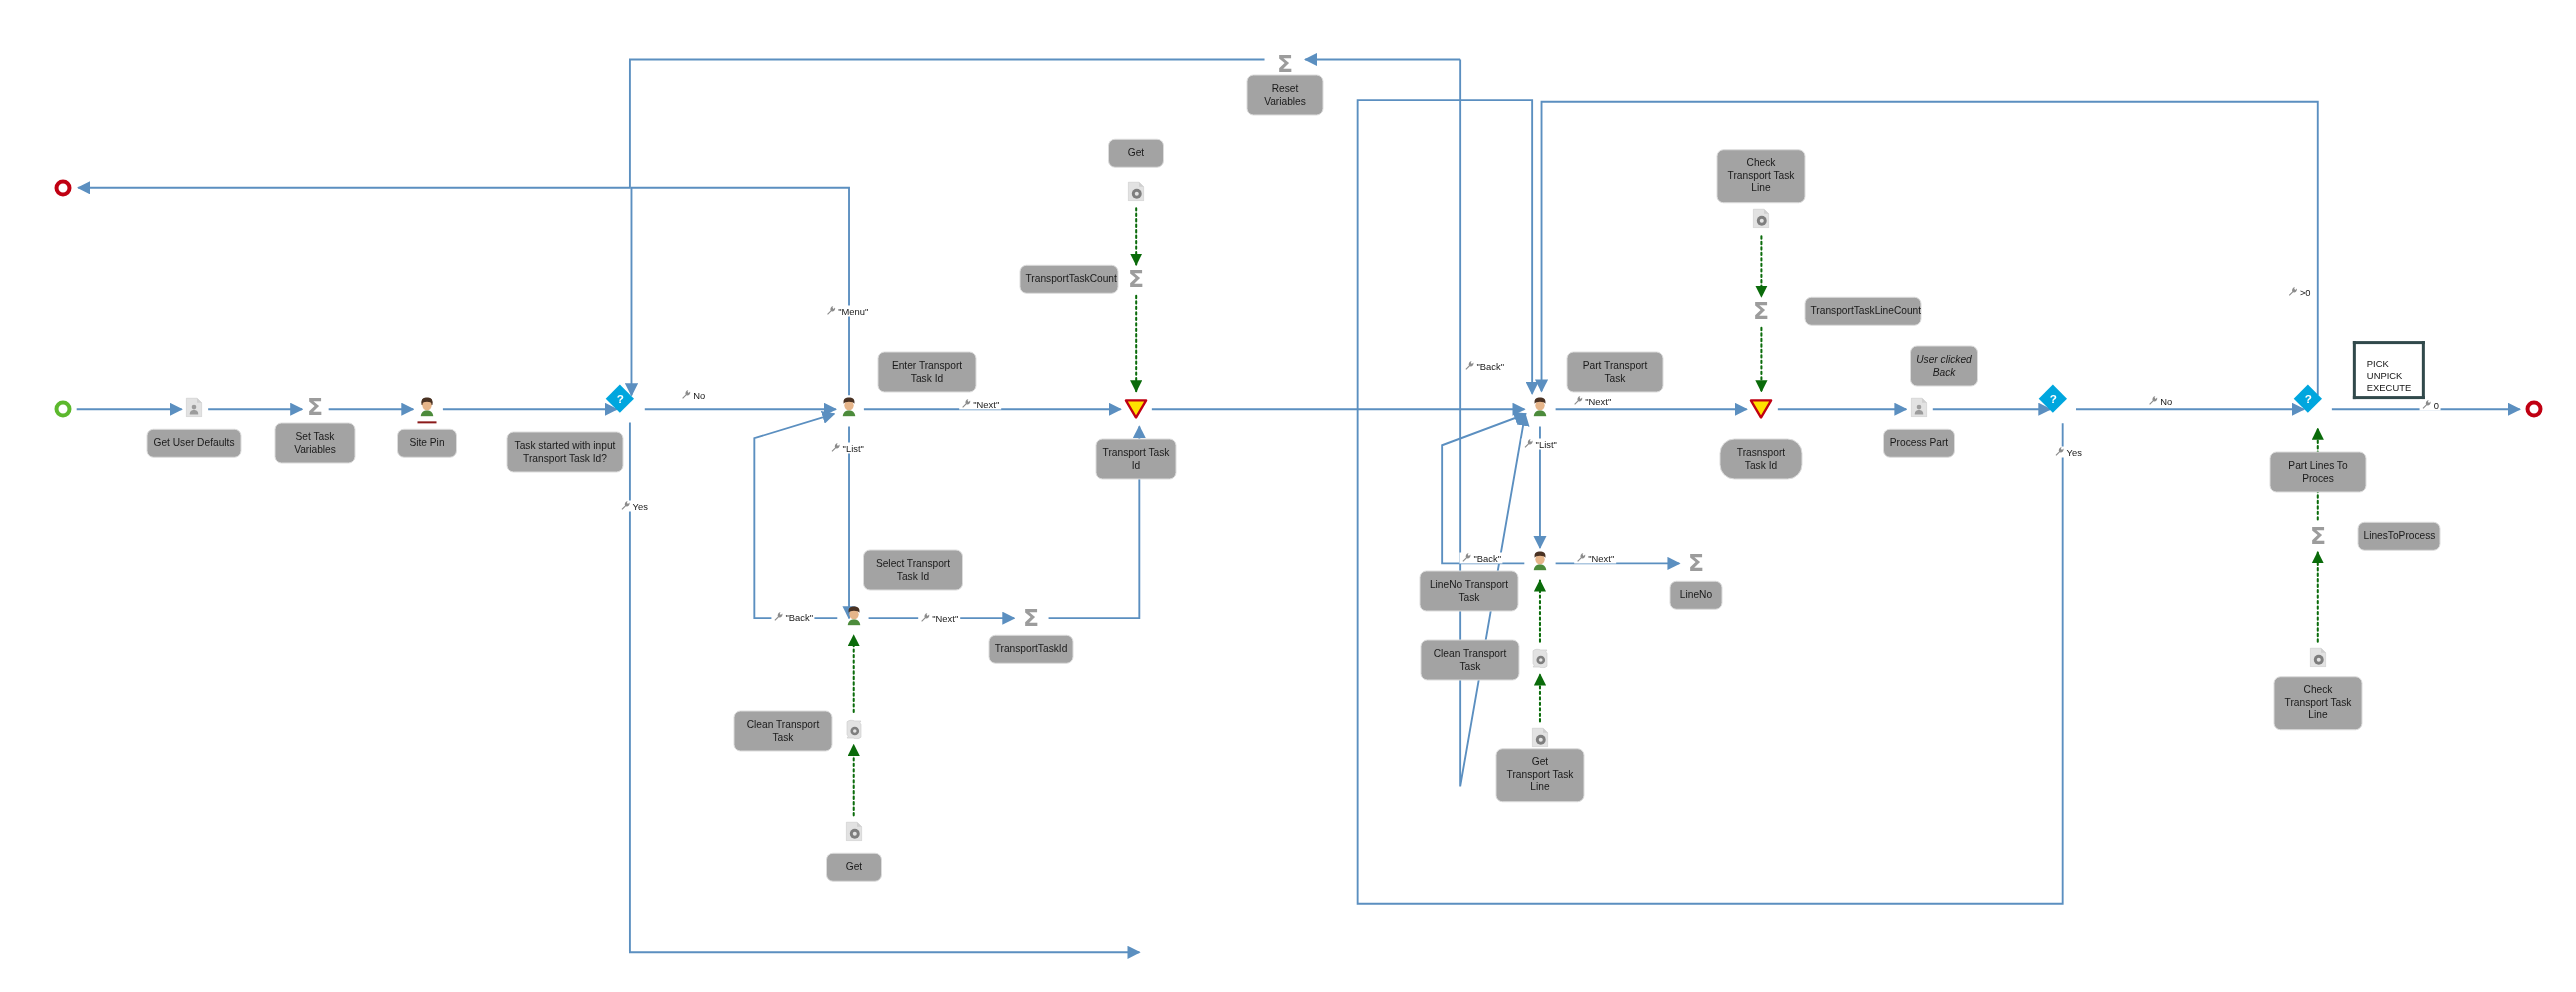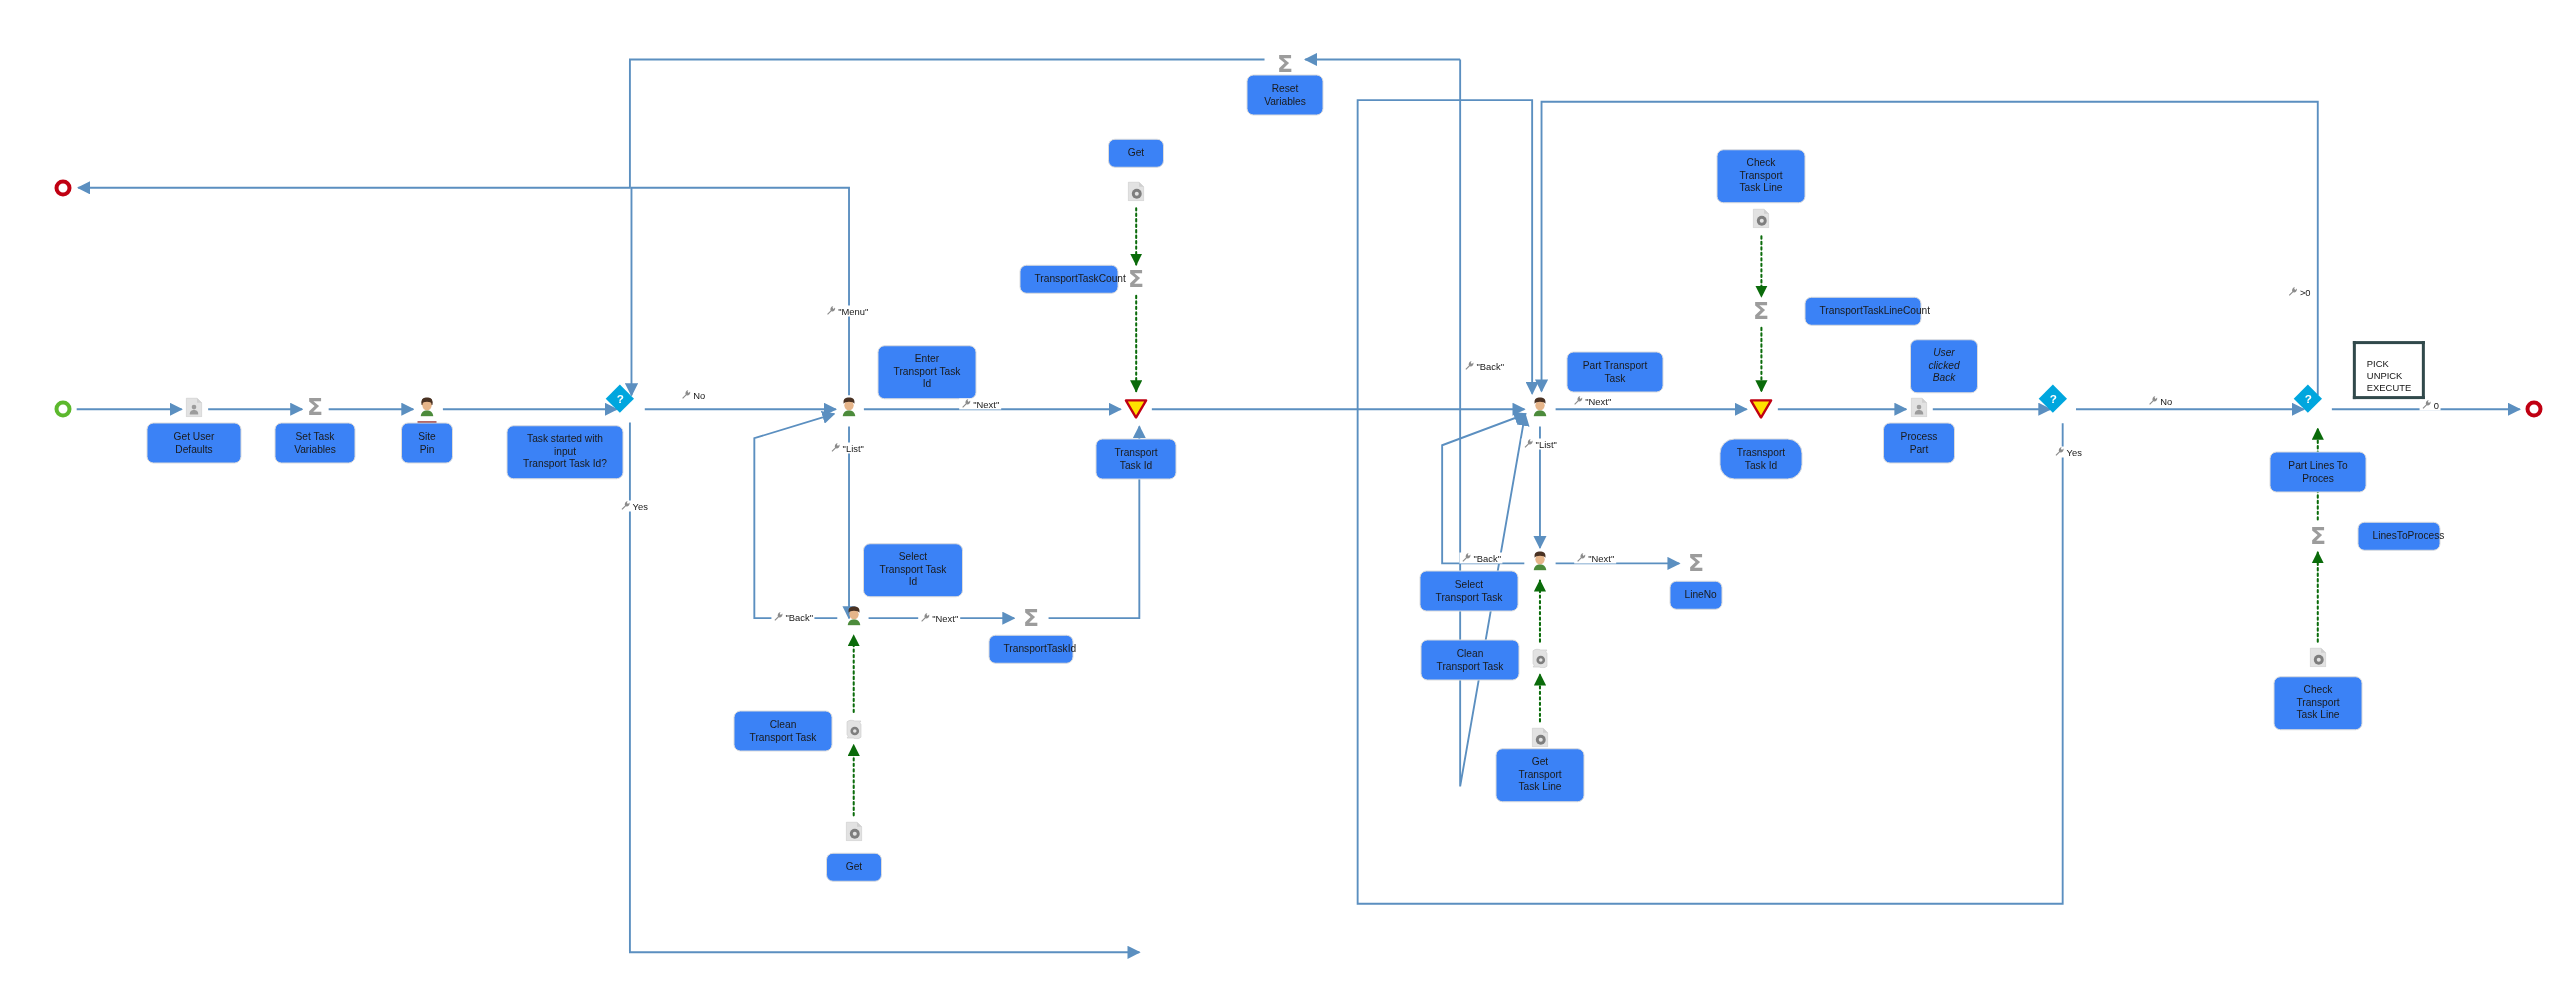--- a/index.html
+++ b/index.html
@@ -5,23 +5,23 @@
 <style>
   html,body{margin:0;padding:0;background:#ffffff;}
   body{font-family:"Liberation Sans",sans-serif;}
   #stage{position:relative;width:2576px;height:993px;background:#fff;overflow:hidden;}
   #wires{position:absolute;left:0;top:0;width:2576px;height:993px;pointer-events:none;}
 
   .node{position:absolute;transform:translate(-50%,-50%);}
 
   
   .lbl{position:absolute;transform:translate(-50%,-50%);
-       border:0.8px solid #dcdcdc;border-radius:7px;background:#3b82f6;
+       border:0.8px solid #dcdcdc;border-radius:7px;background:#a3a3a3;
        color:#1a1a1a;font-size:10.2px;line-height:12.5px;text-align:center;
-       padding:7px 14px;white-space:pre-line;box-sizing:border-box;}
+       padding:7px 5px;white-space:pre-line;box-sizing:border-box;}
 
   
   .cond{position:absolute;transform:translate(-50%,-50%);
         display:flex;align-items:center;gap:2.3px;
         font-size:9.4px;color:#171717;white-space:nowrap;
         background:#fff;padding:0 1.6px;}
   .cond svg{display:block;flex:0 0 auto;}
 
   
   .term{border-radius:50%;box-sizing:border-box;}
@@ -157,21 +157,21 @@
 
   <div class="node" style="left:427px;top:408px;">
     <svg class="person" viewBox="0 0 24 26">
       <path d="M5,9 C5,3.5 8,2 12,2 C16,2 19,3.5 19,9 L19,11 L5,11 Z" fill="#4A3223"></path>
       <ellipse cx="12" cy="11.5" rx="6" ry="6.5" fill="#E6B58A"></ellipse>
       <path d="M5,9.5 C6,6 18,6 19,9.5 L19,7 C19,3 16,1.5 12,1.5 C8,1.5 5,3 5,7 Z" fill="#4A3223"></path>
       <path d="M4,26 C4,20.5 7.5,18 12,18 C16.5,18 20,20.5 20,26 Z" fill="#4C8B3B"></path>
     </svg>
     <div style="position:absolute;left:0;right:0;bottom:-3.9px;height:2.3px;background:#8B1A1A;"></div>
   </div>
-  <div class="lbl" style="left:427px;top:443px;width:52px;">Site Pin</div>
+  <div class="lbl" style="left:427px;top:443px;width:60px;">Site Pin</div>
 
   <div class="node" style="left:630px;top:409px;">
     <div class="diamond">
         <span>?</span>
       </div>
   </div>
   <div class="lbl" style="left:565px;top:452px;width:117px;">Task started with input
 Transport Task Id?</div>
 
   <div class="node" style="left:849px;top:408px;">
@@ -325,21 +325,21 @@
   <div class="lbl" style="left:2318px;top:703px;width:89px;">Check
 Transport Task Line</div>
 
   <div class="node" style="left:1540px;top:562px;">
     <svg class="person" viewBox="0 0 24 26">
       <ellipse cx="12" cy="11.5" rx="6" ry="6.5" fill="#E6B58A"></ellipse>
       <path d="M5,9.5 C6,6 18,6 19,9.5 L19,7 C19,3 16,1.5 12,1.5 C8,1.5 5,3 5,7 Z" fill="#4A3223"></path>
       <path d="M4,26 C4,20.5 7.5,18 12,18 C16.5,18 20,20.5 20,26 Z" fill="#4C8B3B"></path>
     </svg>
   </div>
-  <div class="lbl" style="left:1469px;top:591px;width:99px;">Select Transport Task</div>
+  <div class="lbl" style="left:1469px;top:591px;width:99px;">LineNo Transport Task</div>
 
   <div class="node" style="left:1696px;top:563px;">
     <div class="sigma">Σ</div>
   </div>
   <div class="lbl" style="left:1696px;top:595px;width:53px;text-align:center;">LineNo</div>
 
   <div class="node" style="left:1540px;top:660px;">
     <svg class="docicon" viewBox="0 0 22 26">
       <path d="M2,3 C5,0.5 9,0.5 12,2 L20,2 C17.5,4.5 18.8,5 20,6 L20,23 C17,25.5 13,25.5 10,24 L2,24 C4.5,21.5 3.2,21 2,20 Z" fill="#E2E2E2" stroke="#D0D0D0"></path>
       <g transform="translate(12,15)" fill="#7E7E7E">

